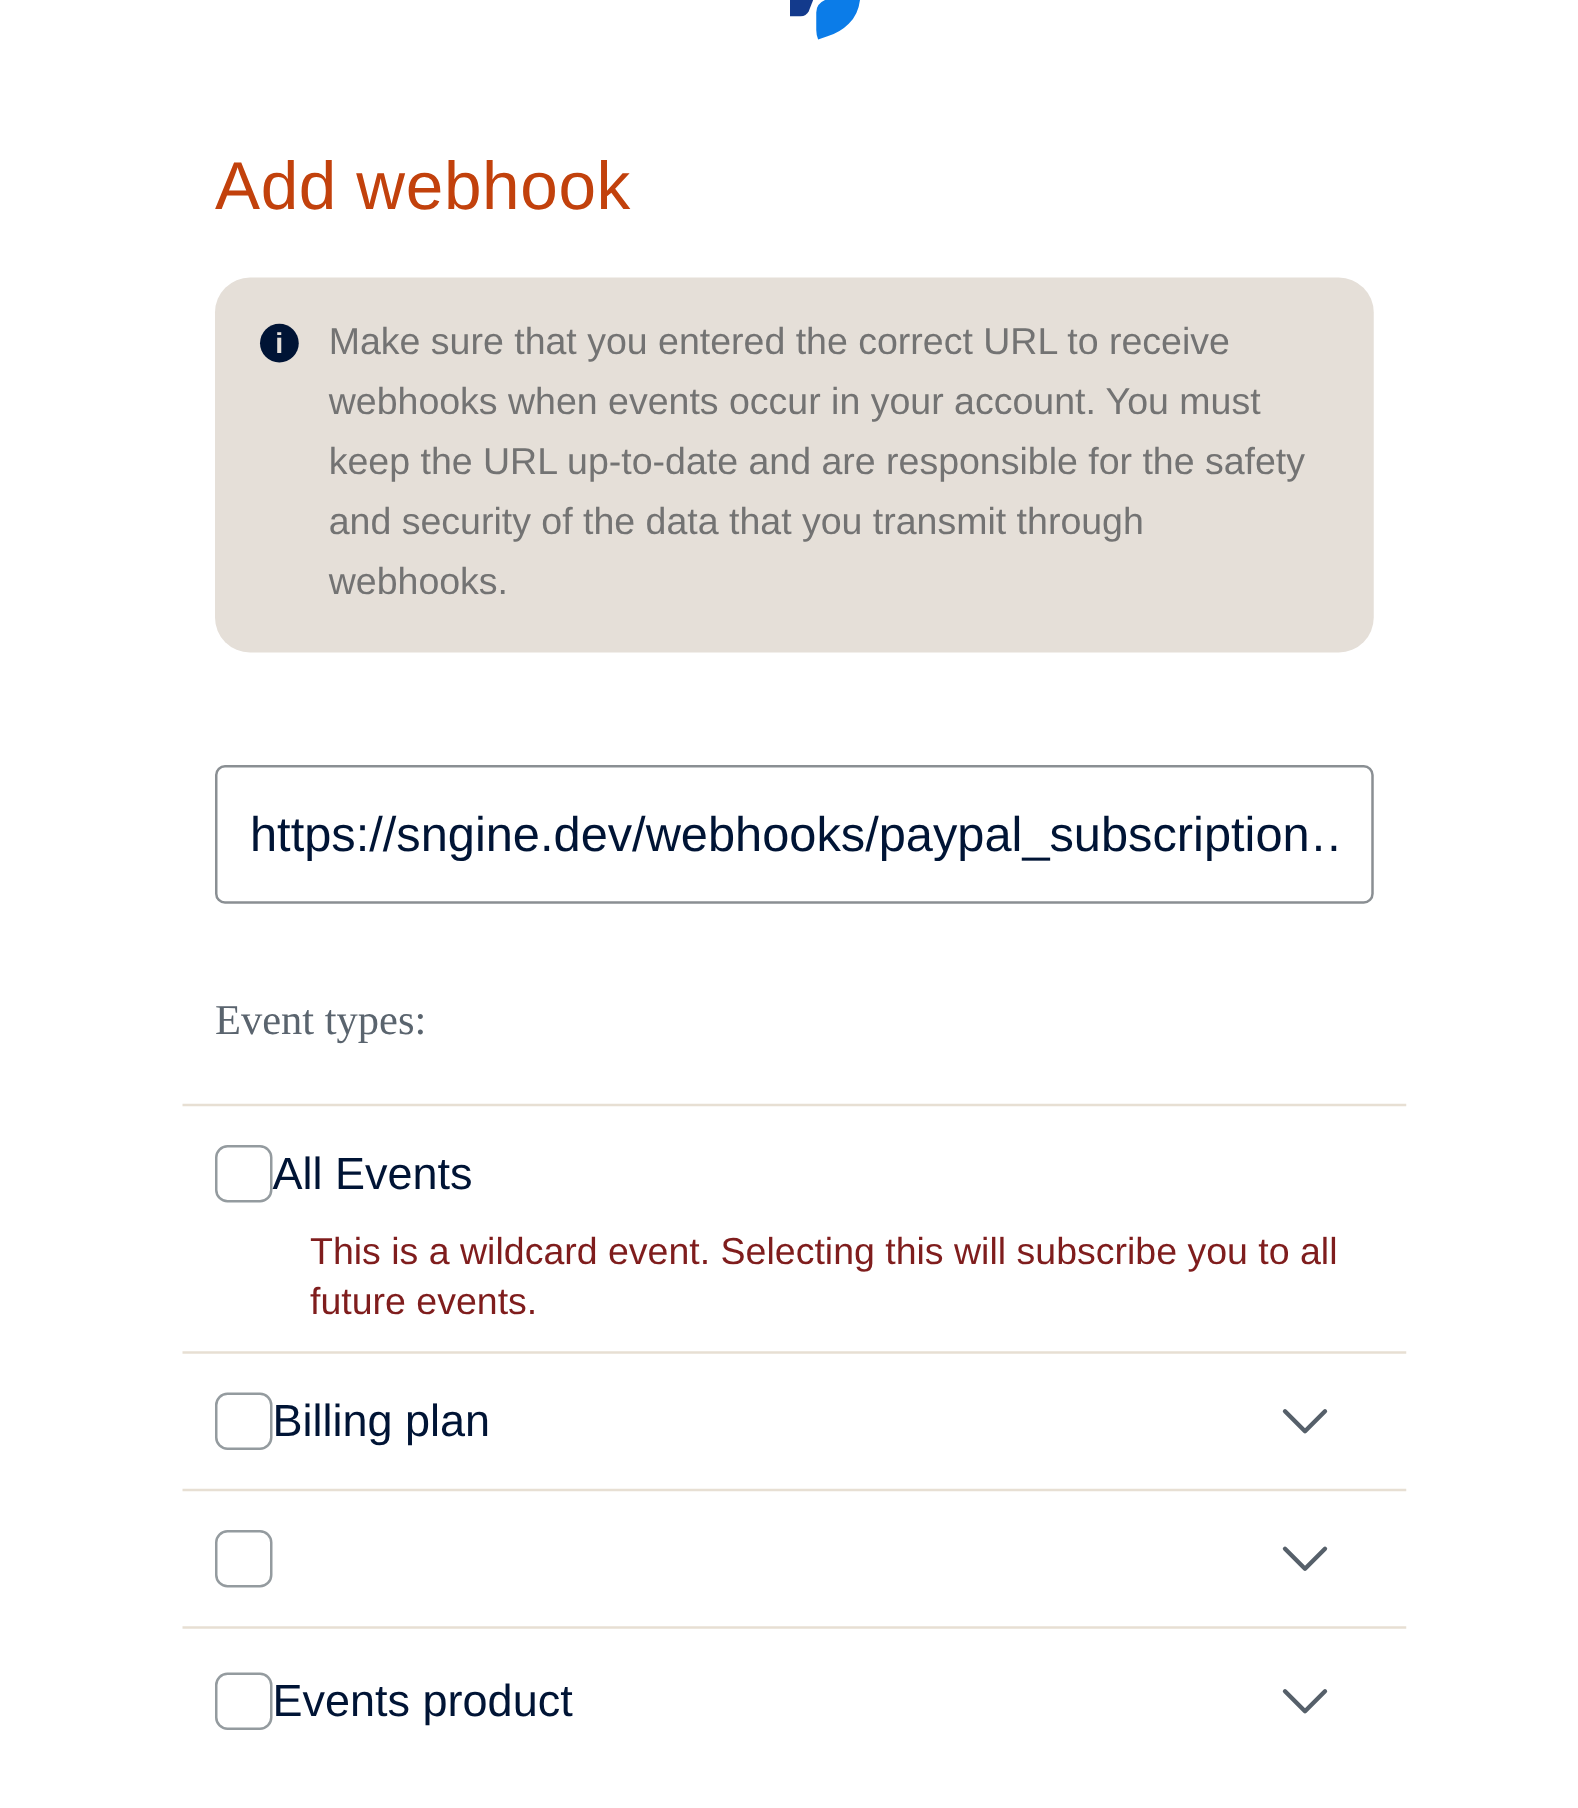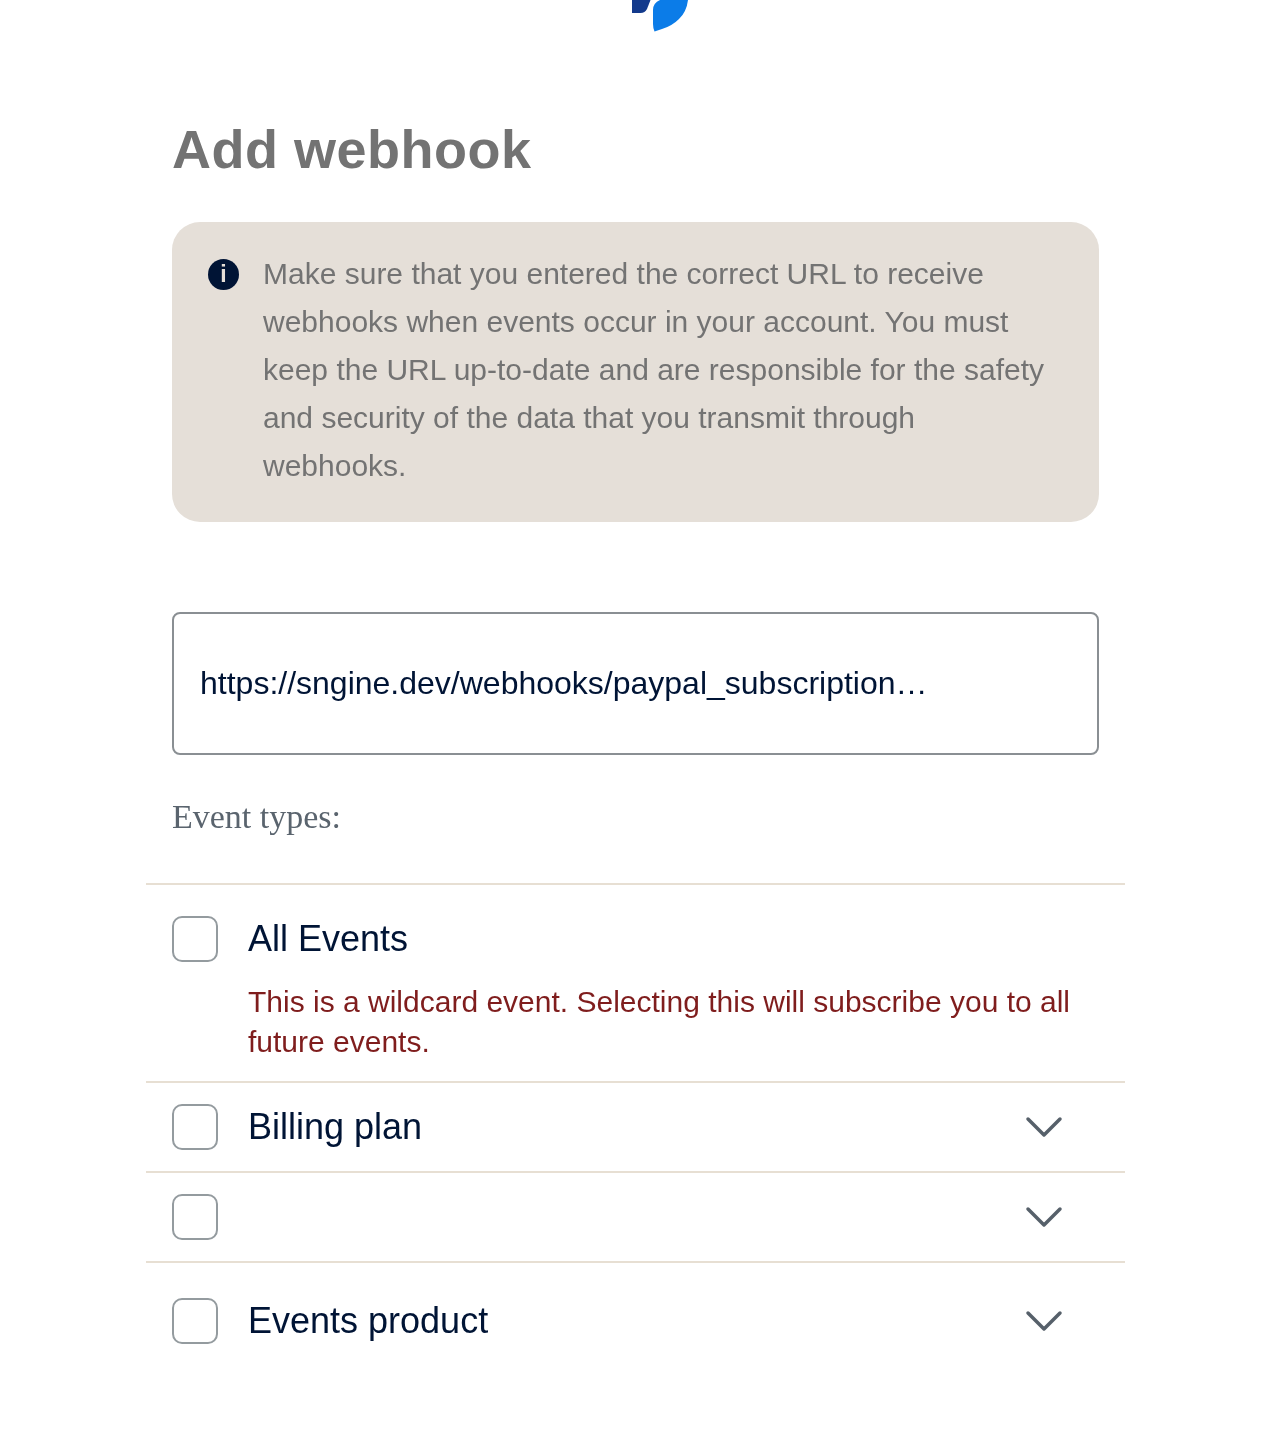--- a/index.html
+++ b/index.html
@@ -16,23 +16,23 @@
   .logo-fragment {
     position: absolute;
     left: 626px; top: 0;
     width: 70px; height: 32px;
   }
 
   .page-title {
     position: absolute;
     left: 172px; top: 82px;
     font-size: 54px;
-    font-weight: 700;
+    font-weight: 400;
     letter-spacing: 0.5px;
-    color: #737373;
+    color: #c2410c;
   }
 
   .info-alert {
     position: absolute;
     left: 172px; top: 222px;
     width: 927px; height: 300px;
     background: #e5dfd8;
     border-radius: 28px;
     padding: 28px 40px 0 36px;
     display: flex;
@@ -55,26 +55,26 @@
   .alert-text {
     font-size: 30px;
     line-height: 48px;
     color: #737373;
     max-width: 800px;
   }
 
   .url-input {
     position: absolute;
     left: 172px; top: 612px;
-    width: 927px; height: 143px;
+    width: 927px; height: 111px;
     border: 2px solid #8a8f93;
     border-radius: 8px;
     background: #ffffff;
     font-family: "Liberation Sans", sans-serif;
-    font-size: 32px;
+    font-size: 39px;
     color: #001435;
     padding: 0 26px;
     outline: none;
   }
 
   .event-types-label {
     position: absolute;
     left: 172px; top: 798px;
     font-size: 34px;
     color: #5a646e;
@@ -87,39 +87,38 @@
     width: 979px;
   }
   .event-row {
     border-top: 2px solid #e7dfd3;
   }
   .row-inner {
     display: flex;
     align-items: center;
     padding: 0 0 0 26px;
   }
-  .row-simple { height: 88px; }
+  .row-simple { height: 108px; }
   .row-all-events {
     height: 198px;
     padding: 31px 0 0 26px;
   }
   .row-all-events .row-head {
     display: flex;
     align-items: center;
   }
   .checkbox {
     flex: 0 0 auto;
     width: 46px; height: 46px;
     border: 2px solid #949b9f;
     border-radius: 10px;
     background: #ffffff;
     cursor: pointer;
   }
   .row-label {
-    margin-left: 30px;
     font-size: 36px;
     color: #001435;
   }
   .row-desc {
     margin: 20px 0 0 76px;
     font-size: 30px;
     line-height: 40px;
     color: #7f1d1d;
     max-width: 860px;
   }

